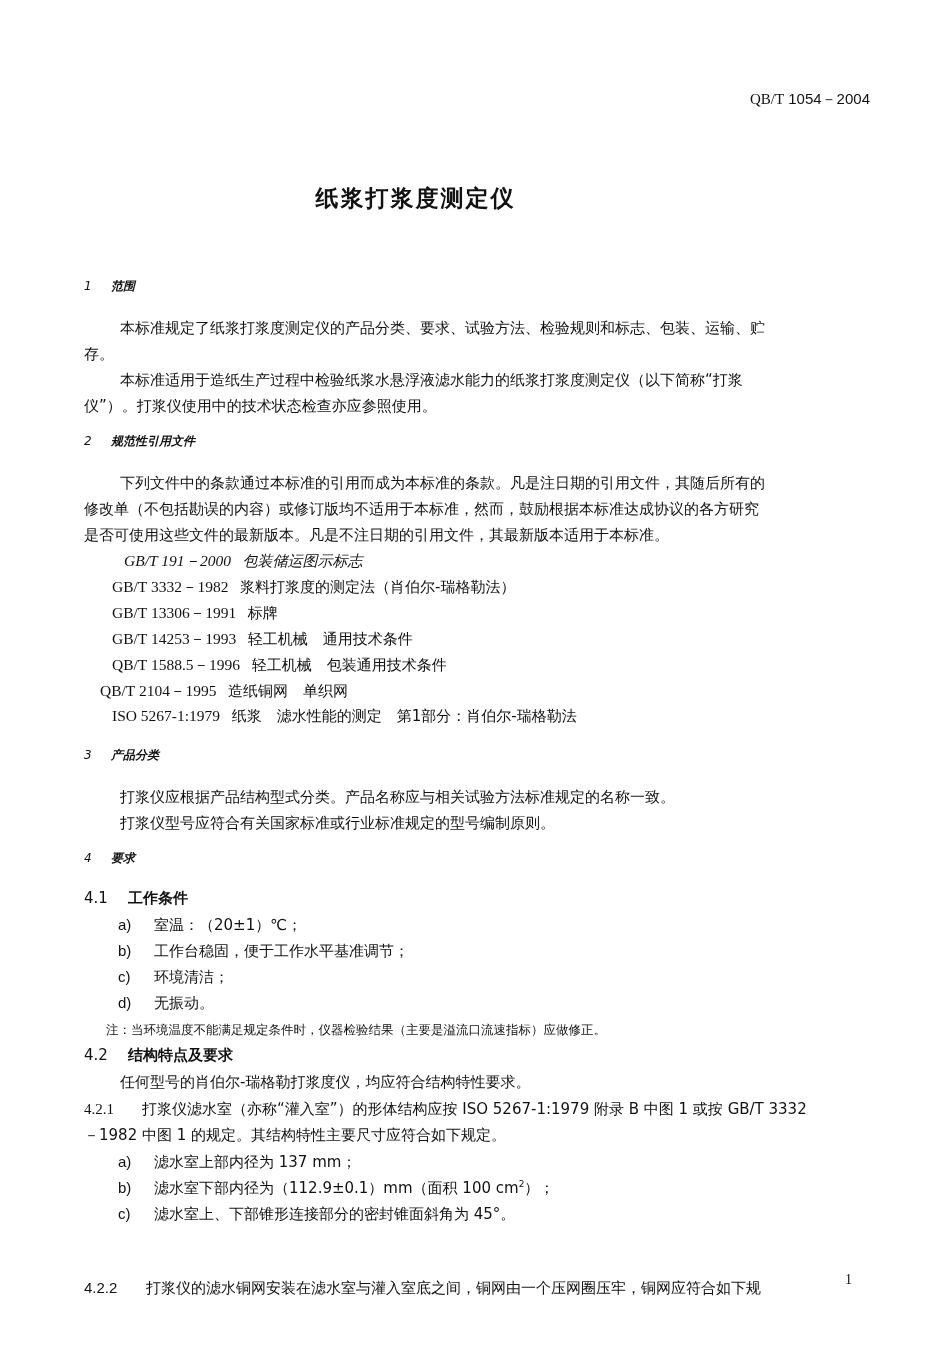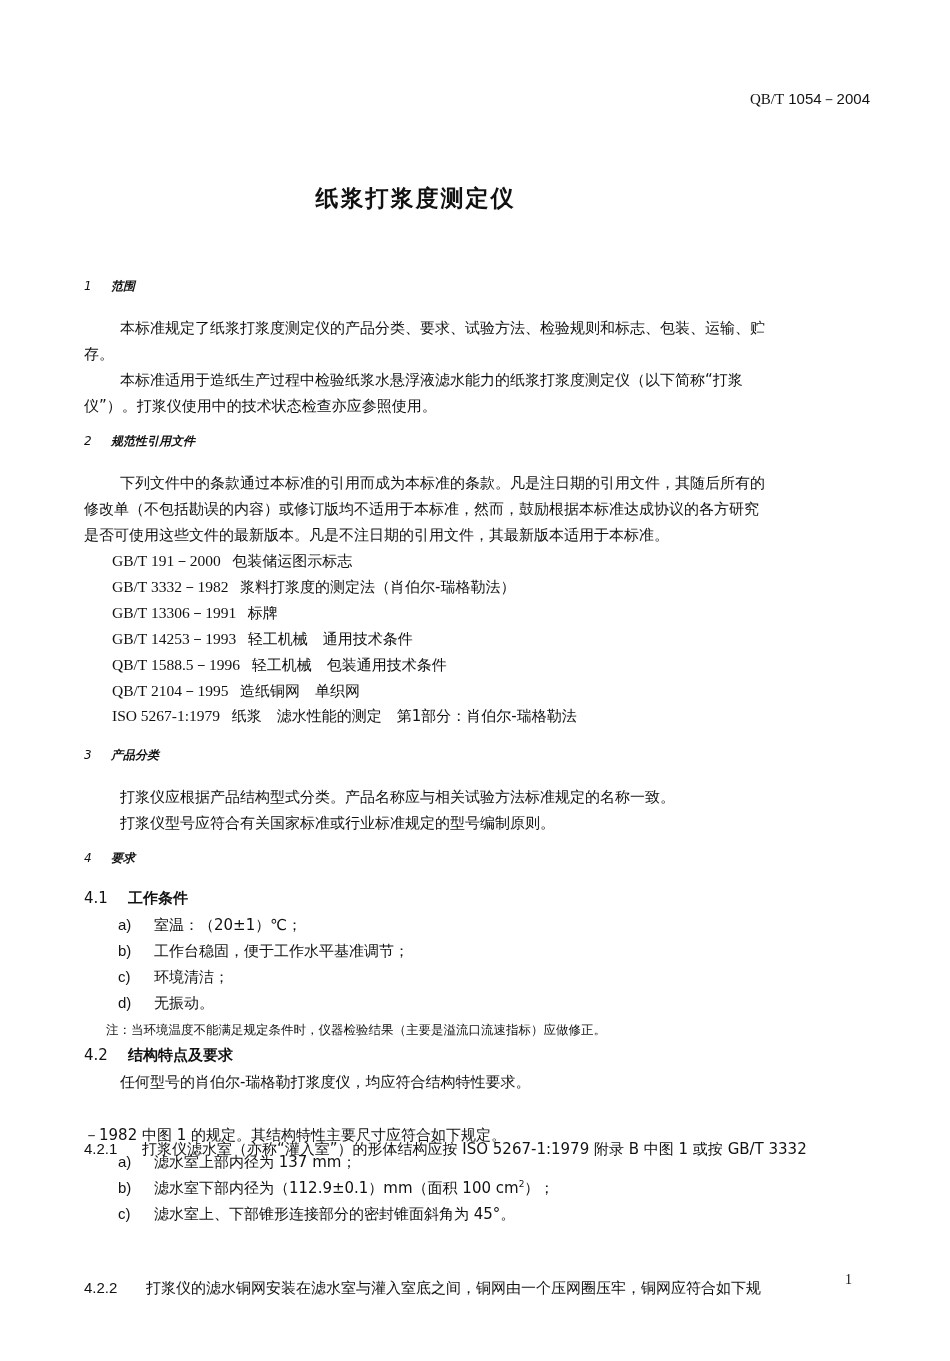--- a/index.html
+++ b/index.html
@@ -38,36 +38,36 @@
 <div class="abs p" style="top:367px; left:120px;">本标准适用于造纸生产过程中检验纸浆水悬浮液滤水能力的纸浆打浆度测定仪（以下简称“打浆</div>
 <div class="abs p" style="top:393px; left:84px;">仪”）。打浆仪使用中的技术状态检查亦应参照使用。</div>
 
 <div class="abs h1" style="top:433px; left:84px;">
   <span class="num">2</span><span>规范性引用文件</span>
 </div>
 <div class="abs p" style="top:470px; left:120px;">下列文件中的条款通过本标准的引用而成为本标准的条款。凡是注日期的引用文件，其随后所有的</div>
 <div class="abs p" style="top:496px; left:84px;">修改单（不包括勘误的内容）或修订版均不适用于本标准，然而，鼓励根据本标准达成协议的各方研究</div>
 <div class="abs p" style="top:522px; left:84px;">是否可使用这些文件的最新版本。凡是不注日期的引用文件，其最新版本适用于本标准。</div>
 
-<div class="abs ref" style="top:551px; left:112px;">
+<div class="abs ref" style="top:551px; left:124px;font-style:italic;">
   <span>GB/T 191－2000</span>&nbsp;&nbsp;&nbsp;<span class="zh">包装储运图示标志</span>
 </div>
 <div class="abs ref" style="top:577px; left:112px;">
   <span>GB/T 3332－1982</span>&nbsp;&nbsp;&nbsp;<span class="zh">浆料打浆度的测定法（肖伯尔-瑞格勒法）</span>
 </div>
 <div class="abs ref" style="top:603px; left:112px;">
   <span>GB/T 13306－1991</span>&nbsp;&nbsp;&nbsp;<span class="zh">标牌</span>
 </div>
 <div class="abs ref" style="top:629px; left:112px;">
   <span>GB/T 14253－1993</span>&nbsp;&nbsp;&nbsp;<span class="zh">轻工机械　通用技术条件</span>
 </div>
 <div class="abs ref" style="top:655px; left:112px;">
   <span>QB/T 1588.5－1996</span>&nbsp;&nbsp;&nbsp;<span class="zh">轻工机械　包装通用技术条件</span>
 </div>
-<div class="abs ref" style="top:681px; left:112px;">
+<div class="abs ref" style="top:681px; left:100px;">
   <span>QB/T 2104－1995</span>&nbsp;&nbsp;&nbsp;<span class="zh">造纸铜网　单织网</span>
 </div>
 <div class="abs ref" style="top:707px; left:112px;">
   <span>ISO 5267-1:1979</span>&nbsp;&nbsp;&nbsp;<span class="zh">纸浆　滤水性能的测定　第1部分：肖伯尔-瑞格勒法</span>
 </div>
 
 <div class="abs h1" style="top:747px; left:84px;">
   <span class="num">3</span><span>产品分类</span>
 </div>
 <div class="abs p" style="top:784px; left:120px;">打浆仪应根据产品结构型式分类。产品名称应与相关试验方法标准规定的名称一致。</div>
@@ -93,21 +93,21 @@
   <span class="lab">d)</span><span>无振动。</span>
 </div>
 <div class="abs note" style="top:1022px; left:106px;">注：当环境温度不能满足规定条件时，仪器检验结果（主要是溢流口流速指标）应做修正。</div>
 
 <div class="abs h2" style="top:1046px; left:84px;">
   <span class="num">4.2</span><span>结构特点及要求</span>
 </div>
 <div class="abs p" style="top:1069px; left:120px;">任何型号的肖伯尔-瑞格勒打浆度仪，均应符合结构特性要求。</div>
 
 <div class="abs p" style="top:1096px; left:84px;">
-  <span style="display:inline-block; width:58px; font-family:Liberation Sans, sans-serif;margin-top:40px;">4.2.1</span><span>打浆仪滤水室（亦称“灌入室”）的形体结构应按 ISO 5267-1:1979 附录 B 中图 1 或按 GB/T 3332</span>
+  <span style="display:inline-block; width:58px; font-family:Liberation Serif, serif;">4.2.1</span><span>打浆仪滤水室（亦称“灌入室”）的形体结构应按 ISO 5267-1:1979 附录 B 中图 1 或按 GB/T 3332</span>
 </div>
 <div class="abs p" style="top:1122px; left:84px;">－1982 中图 1 的规定。其结构特性主要尺寸应符合如下规定。</div>
 <div class="abs item" style="top:1153px; left:118px;">
   <span class="lab">a)</span><span>滤水室上部内径为 137 mm；</span>
 </div>
 <div class="abs item" style="top:1179px; left:118px;">
   <span class="lab">b)</span><span>滤水室下部内径为（112.9±0.1）mm（面积 100 cm</span><sup>2</sup><span>）；</span>
 </div>
 <div class="abs item" style="top:1205px; left:118px;">
   <span class="lab">c)</span><span>滤水室上、下部锥形连接部分的密封锥面斜角为 45°。</span>

